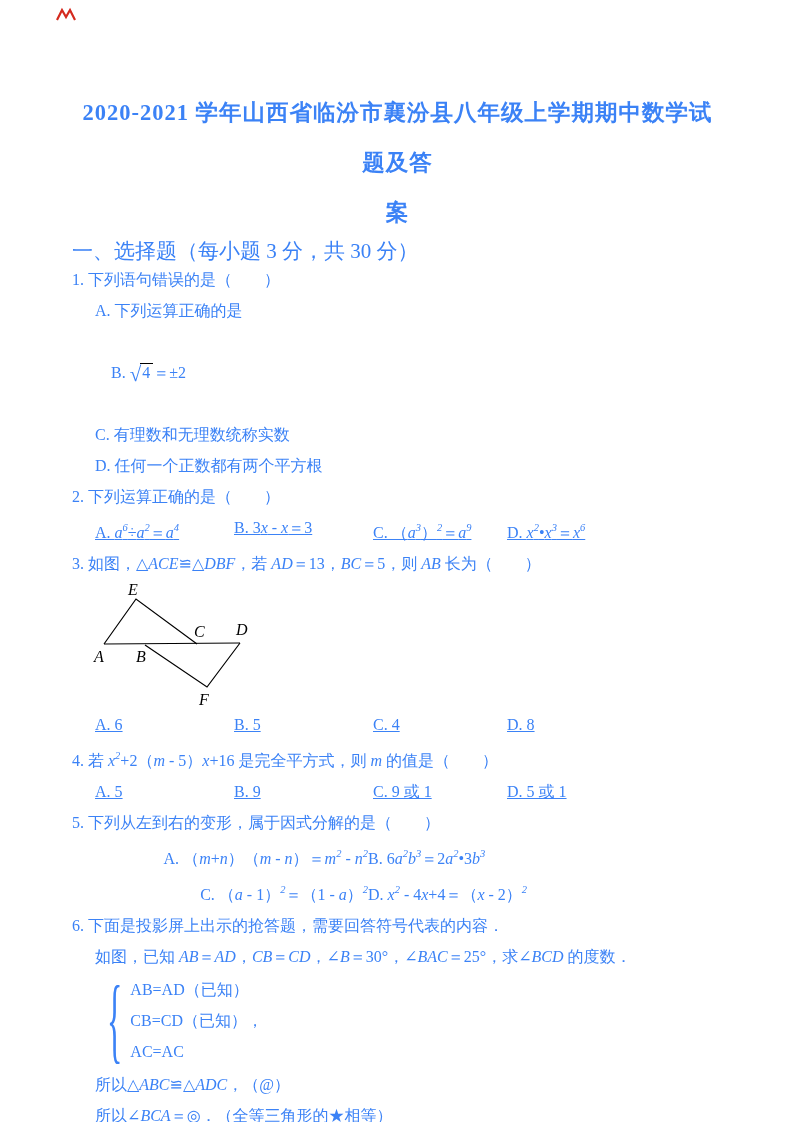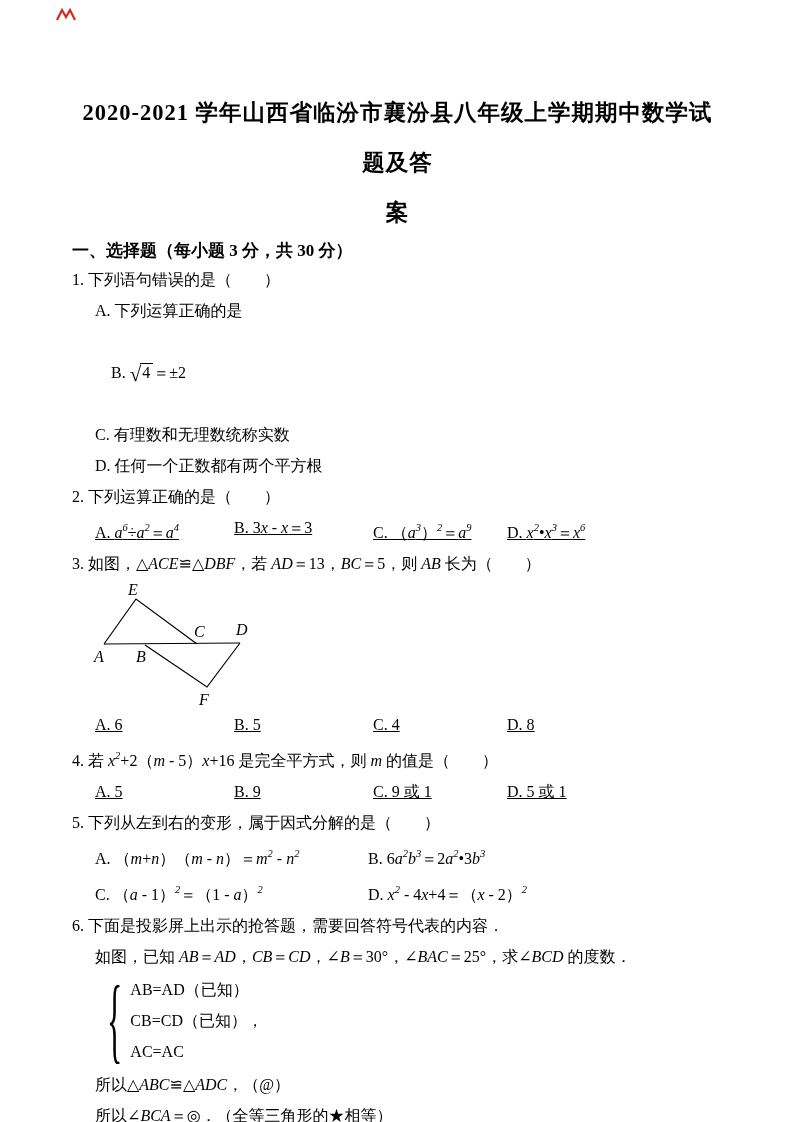--- a/index.html
+++ b/index.html
@@ -1,38 +1,38 @@
 <!DOCTYPE html>
 <html><head>
 <meta charset="utf-8">
 <style>
   html,body {margin:0; padding:0; background:#ffffff;}
   .page {
     position:relative;
     width:793px; height:1122px;
     box-sizing:border-box;
     background:#fff;
-    color:#000000;
+    color:#3b82f6;
     font-family:"Liberation Serif","DejaVu Serif",serif;
     font-size:16px;
     padding:88px 70px 0 72px;
     overflow:hidden;
   }
   .corner-mark {position:absolute; left:55px; top:7px;}
   .title {text-align:center; font-weight:bold; font-size:22.5px; line-height:50px; letter-spacing:1px;}
-  .heading {font-weight:bold; font-size:17px; line-height:26px; white-space:pre-wrap;}
+  .heading {font-weight:normal; font-size:21px; line-height:26px; white-space:pre-wrap;}
   .line {line-height:31px; white-space:pre-wrap;}
   .indent {padding-left:23px;}
   .opts4 {display:flex; padding-left:23px; line-height:31px;text-decoration:underline;}
   .opts4 > span {white-space:pre-wrap;}
   .opts4 > span:nth-child(1){width:139px;}
   .opts4 > span:nth-child(2){width:139px;}
   .opts4 > span:nth-child(3){width:134px;}
   .opts2 {display:flex; padding-left:23px; line-height:31px;}
-  .opts2 > span {white-space:pre-wrap;}
+  .opts2 > span {white-space:pre-wrap;text-align:right;}
   .opts2 > span:nth-child(1){width:273px;}
   .sg-r {}
   .sg-i {font-style:italic;}
   .sg-p {font-style:italic; font-size:10.5px; vertical-align:7px;}
   .sqrt {display:inline-block; white-space:nowrap;}
   .sqrt .sign {display:inline-block; font-size:21px; line-height:1; vertical-align:-3px;}
   .sqrt .rad {display:inline-block; border-top:1.4px solid #000; line-height:1.1; margin-left:-1px; padding:0 3px 0 2px;}
   .figure {margin:2px 0 0 14px; height:128px;}
   .solve-row {display:flex; align-items:center; padding-left:23px; margin:2px 0 2px 0;}
   .solve-row .pre {white-space:pre-wrap;}

